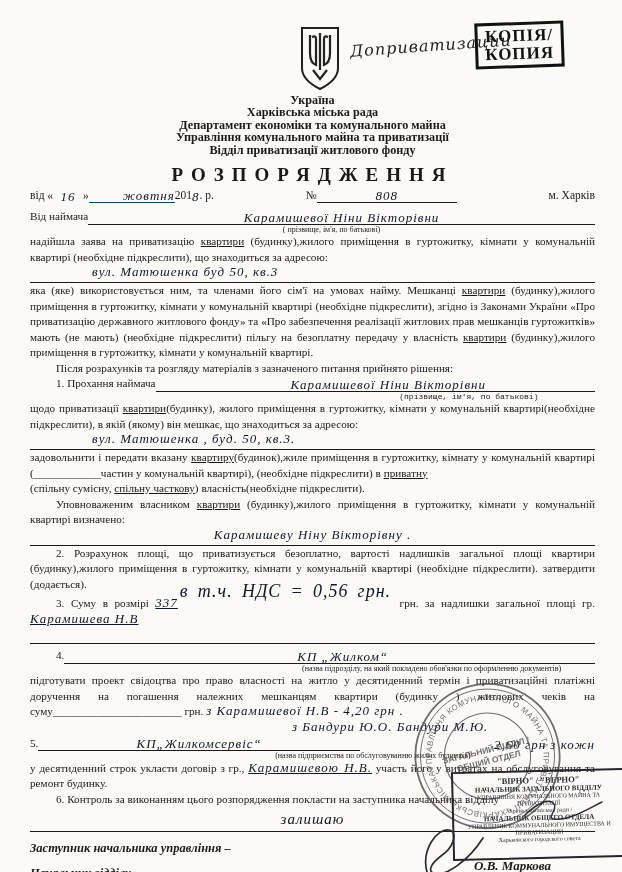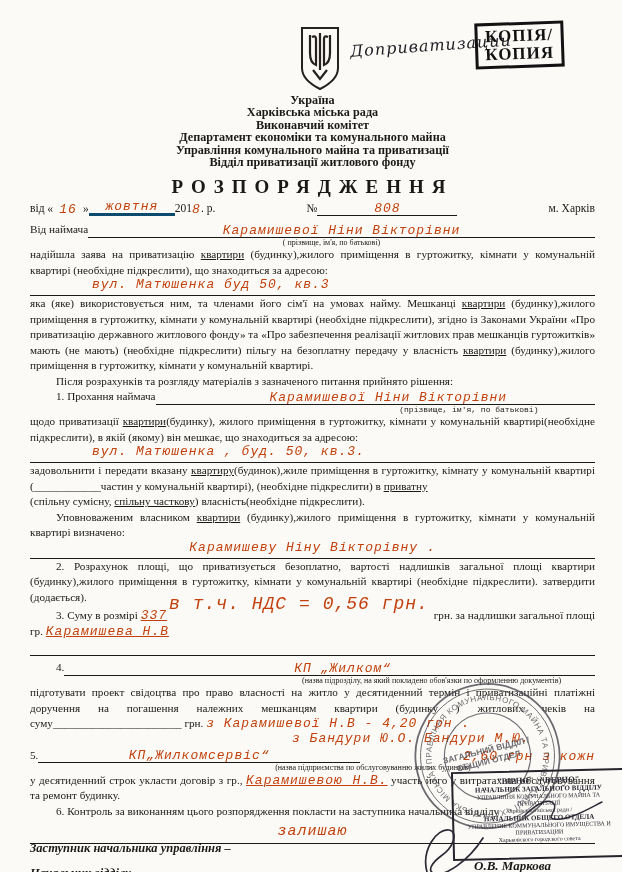--- a/index.html
+++ b/index.html
@@ -4,24 +4,24 @@
 <style>
   html,body{margin:0;padding:0;background:#e8e8e8;}
   .page{position:relative;width:622px;height:872px;background:#fbfaf6;overflow:hidden;
         font-family:"Liberation Serif",serif;color:#1b1916;}
   .doc{position:absolute;left:30px;top:94px;width:565px;font-size:11.2px;line-height:15.5px;
        text-align:justify;z-index:1;}
   .hdr{ text-align:center;font-weight:bold;font-size:12.2px;line-height:12.4px;text-align:center;}
   .title{text-align:center;font-weight:bold;font-size:19px;letter-spacing:8px;margin:8px 0 3px;line-height:21px;}
   .daterow{display:flex;align-items:flex-end;font-size:11.5px;margin:0 0 6px;line-height:15px;}
   .daterow .sp{flex:1;}
-  .hw{font-family:Liberation Mono, monospace;font-style:italic;font-size:13px;line-height:1;
-      color:#c2410c;letter-spacing:1px;white-space:nowrap;}
+  .hw{font-family:Liberation Serif, serif;font-style:italic;font-size:13px;line-height:1;
+      color:#0f172a;letter-spacing:1px;white-space:nowrap;}
   .u{text-decoration:underline;}
-  .mline{border-bottom:3px solid #0c4a6e;min-width:86px;text-align:center;}
+  .mline{border-bottom:1px solid #0c4a6e;min-width:86px;text-align:right;}
   .dayf{min-width:30px;text-align:center;}
   .nline{border-bottom:1px solid #1b1916;min-width:140px;text-align:center;}
   .flexline{display:flex;align-items:flex-end;}
   .fill{flex:1;border-bottom:1px solid #1b1916;text-align:center;}
   .cap{font-size:8px;line-height:9.5px;text-align:right;}
   .cap1{width:62%;}
   .cap2{width:78%;margin-left:12%;font-family:Liberation Mono, monospace;}
   .cap3{width:88%;margin-left:6%;}
   .cap4{width:70%;margin-left:8%;}
   .wline{border-bottom:1.2px solid #1b1916;height:17px;padding-left:62px;text-align:left;}
@@ -68,21 +68,20 @@
   <div class="hwnote">Доприватизации</div>
   <div class="copystamp">
     <div>КОПІЯ/</div>
     <div>КОПИЯ</div>
   </div>
 
   <div class="doc">
     <div class="hdr">
       <div>Україна</div>
       <div>Харківська міська рада</div>
-      <div>Виконавчий комітет</div>
       <div>Департамент економіки та комунального майна</div>
       <div>Управління комунального майна та приватизації</div>
       <div>Відділ  приватизації житлового фонду</div>
     </div>
 
     <div class="title">РОЗПОРЯДЖЕННЯ</div>
 
     <div class="daterow">
       <span>від «</span>
       <span class="hw dayf">16</span>

